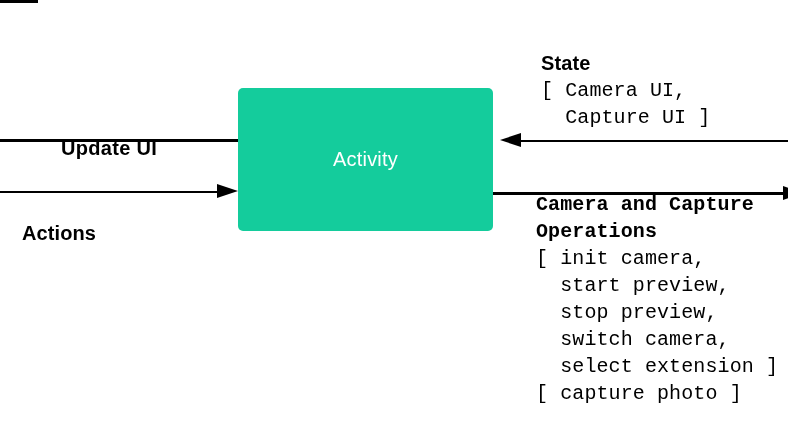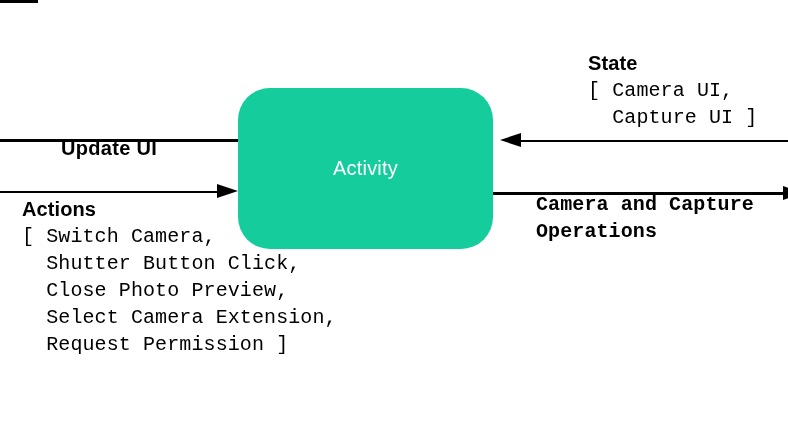--- a/index.html
+++ b/index.html
@@ -33,22 +33,22 @@
   .arrow-left {
     position: absolute;
     width: 0; height: 0;
     border-top: 7.5px solid transparent;
     border-bottom: 7.5px solid transparent;
     border-right: 21px solid #000000;
   }
   .activity-box {
     position: absolute;
     left: 238px; top: 88px;
-    width: 255px; height: 161px;
-    border-radius: 32px;
+    width: 255px; height: 143px;
+    border-radius: 5px;
     display: flex;
     align-items: center;
     justify-content: center;
   }
   .activity-box span {
     color: #ffffff;
     font-size: 20px;
     letter-spacing: 0.2px;
   }
   .label-block {
@@ -76,38 +76,39 @@
   <div class="single-label" style="left:61px; top:107px;margin-top:30px;">Update UI</div>
   <div class="hline" style="left:0; top:139px; width:239px;"></div>
 
   <div class="hline" style="left:0; top:190.5px; width:222px;"></div>
   <div class="arrow-right" style="left:217px; top:184.2px;"></div>
 
   <div class="activity-box" style="background: rgb(20, 204, 156);">
     <span>Activity</span>
   </div>
 
-  <div class="label-block" style="left:541px; top:50px;margin-left:47px;">
+  <div class="label-block" style="left:541px; top:50px;">
     <div class="bold">State</div>
     <div class="lines">[ Camera UI,
   Capture UI ]</div>
   </div>
   <div class="arrow-left" style="left:500px; top:133.3px;"></div>
   <div class="hline" style="left:515px; top:139.5px; width:273px;"></div>
 
   <div class="hline" style="left:493px; top:192px; width:295px;"></div>
   <div class="arrow-right" style="left:783px; top:185.7px;"></div>
 
-  <div class="label-block" style="left:22px; top:196px;">
+  <div class="label-block" style="left:22px; top:220px;">
     <div class="bold">Actions</div>
-    <div class="lines">[ Switch Camera,
-  Shutter Button Click,
-  Close Photo Preview,
-  Select Camera Extension,
-  Request Permission ]</div>
   </div>
 
   <div class="label-block" style="left:536px; top:191px;">
     <div class="bold lines">Camera and Capture
 Operations</div>
+    <div class="lines">[ init camera,
+  start preview,
+  stop preview,
+  switch camera,
+  select extension ]
+[ capture photo ]</div>
   </div>
 
 </div>
 
 </body></html>

